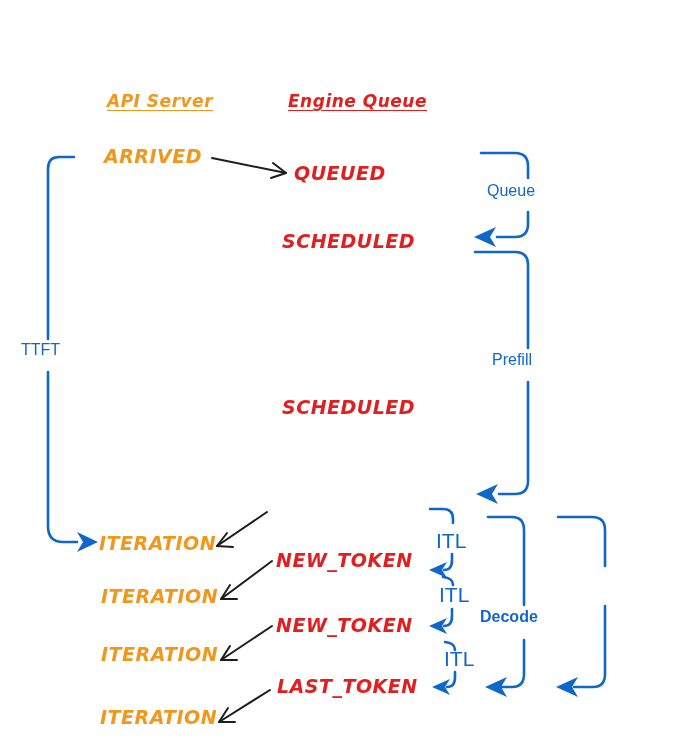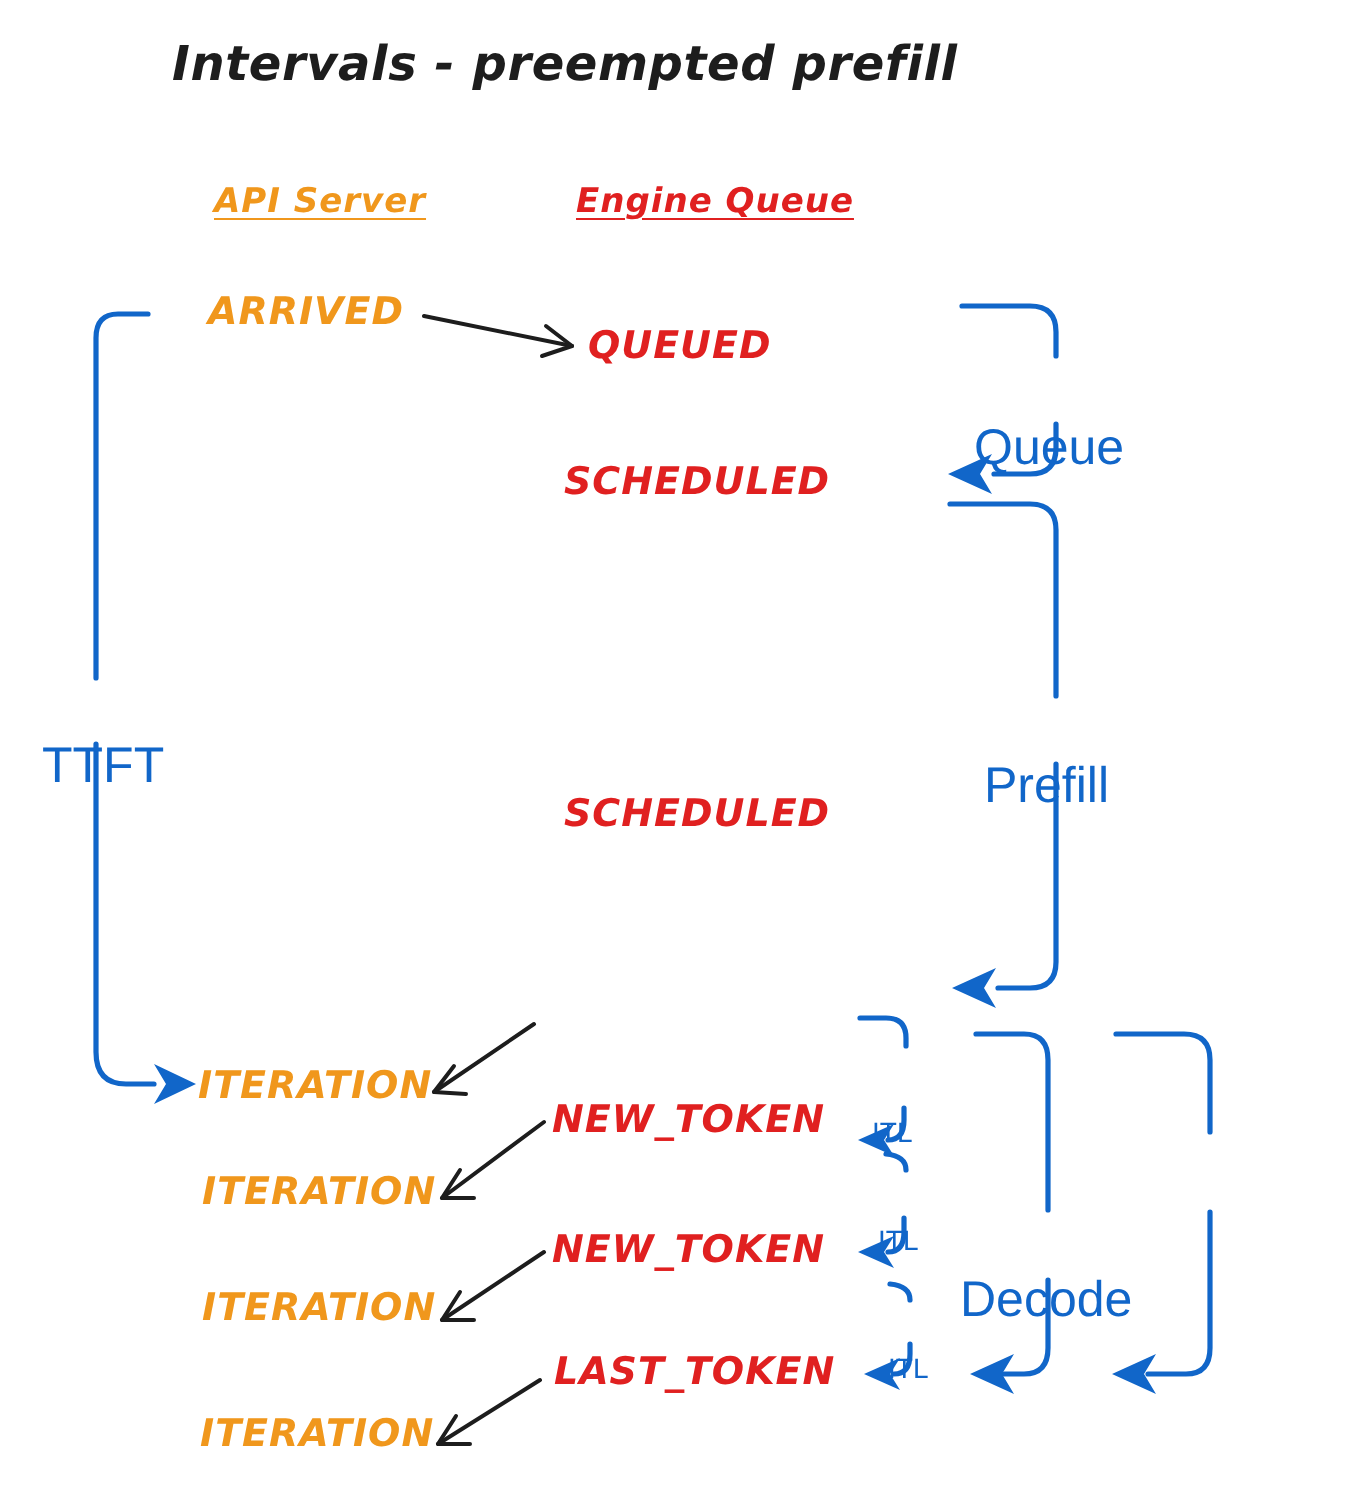--- a/index.html
+++ b/index.html
@@ -27,22 +27,22 @@
     font-family:"Liberation Sans","DejaVu Sans",sans-serif;
     font-style:normal;
     font-weight:400;
   }
   .title{font-size:24px;color:var(--ink);font-weight:700;letter-spacing:0.3px;}
   .hdr{font-size:17px;text-decoration:underline;text-underline-offset:3px;}
   .evt{font-size:19px;}
   .orange{color:var(--orange);}
   .red{color:var(--red);}
   .blue{color:var(--blue);}
-  .ivl{font-size:25px;margin-top:28px;}
-  .itl{font-size:14px;margin-top:29px;}
+  .ivl{font-size:16px;}
+  .itl{font-size:21px;}
   .stroke-blue{stroke:var(--blue);stroke-width:2.6;fill:none;stroke-linecap:round;stroke-linejoin:round;}
   .fill-blue{fill:var(--blue);stroke:none;}
   .stroke-ink{stroke:var(--ink);stroke-width:2;fill:none;stroke-linecap:round;stroke-linejoin:round;}
 </style>
 </head>
 <body>
 
 <div id="stage">
 
   <svg id="wires" width="679" height="750" viewBox="0 0 679 750">
@@ -114,39 +114,38 @@
       <path class="stroke-ink" d="M272,626 L221,660"></path>
       <path class="stroke-ink" d="M221,660 L237,660 M221,660 L230,646"></path>
     </g>
 
     <g>
       <path class="stroke-ink" d="M270,690 L219,722"></path>
       <path class="stroke-ink" d="M219,722 L235,722 M219,722 L228,708"></path>
     </g>
   </svg>
 
-  <div class="lbl hand title" style="left:86px;top:20px;">Intervals - preempted prefill</div>
 
   <div class="lbl hand hdr orange" style="left:107px;top:93px;font-style:italic;">API Server</div>
   <div class="lbl hand hdr red" style="left:288px;top:93px;">Engine Queue</div>
 
   <div class="lbl hand evt orange" style="left:104px;top:147px;">ARRIVED</div>
   <div class="lbl hand evt orange" style="left:99px;top:534px;">ITERATION</div>
   <div class="lbl hand evt orange" style="left:101px;top:587px;">ITERATION</div>
   <div class="lbl hand evt orange" style="left:101px;top:645px;">ITERATION</div>
   <div class="lbl hand evt orange" style="left:100px;top:708px;">ITERATION</div>
 
   <div class="lbl hand evt red" style="left:294px;top:164px;">QUEUED</div>
   <div class="lbl hand evt red" style="left:282px;top:232px;">SCHEDULED</div>
   <div class="lbl hand evt red" style="left:282px;top:398px;">SCHEDULED</div>
   <div class="lbl hand evt red" style="left:276px;top:551px;">NEW_TOKEN</div>
   <div class="lbl hand evt red" style="left:276px;top:616px;">NEW_TOKEN</div>
   <div class="lbl hand evt red" style="left:277px;top:677px;">LAST_TOKEN</div>
 
   <div class="lbl sans ivl blue" style="left:21px;top:342px;">TTFT</div>
   <div class="lbl sans ivl blue" style="left:487px;top:183px;">Queue</div>
   <div class="lbl sans ivl blue" style="left:492px;top:352px;">Prefill</div>
-  <div class="lbl sans ivl blue" style="left:480px;top:609px;">Decode</div>
+  <div class="lbl sans ivl blue" style="left:480px;top:609px;font-weight:bold;">Decode</div>
   <div class="lbl sans itl blue" style="left:436px;top:530px;">ITL</div>
   <div class="lbl sans itl blue" style="left:439px;top:584px;">ITL</div>
   <div class="lbl sans itl blue" style="left:444px;top:648px;">ITL</div>
 
 </div>
 
 </body></html>

